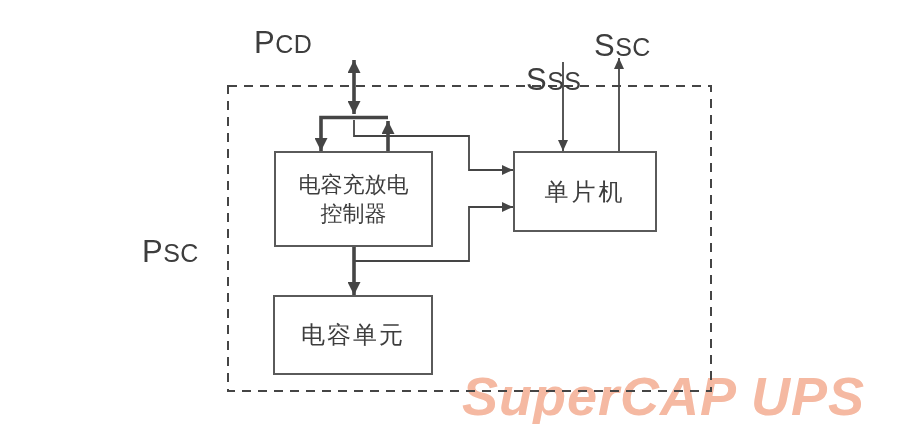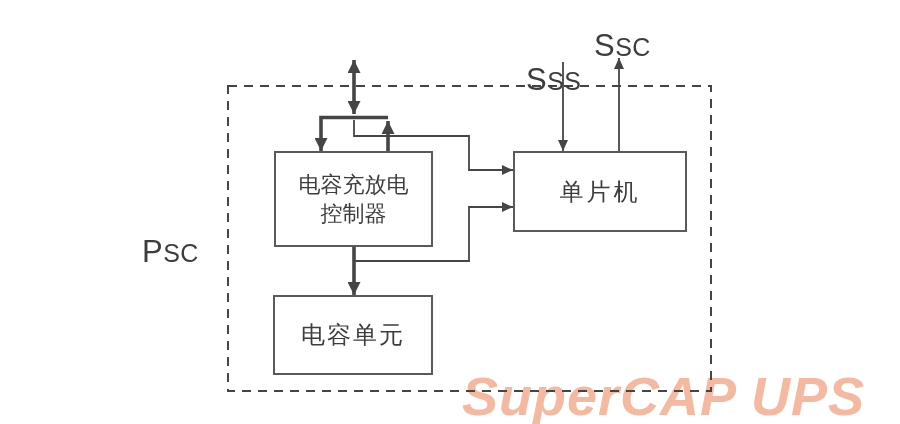--- a/index.html
+++ b/index.html
@@ -26,21 +26,21 @@
   .wire-thick{stroke:var(--line);stroke-width:3.6;fill:none;}
   marker path{fill:var(--line);}
   
   .block{
     position:absolute;z-index:3;background:var(--background);
     border:2px solid var(--box-border);box-sizing:border-box;
     display:flex;flex-direction:column;align-items:center;justify-content:center;
     color:var(--text);text-align:center;
   }
   #controller-box{left:274px;top:151px;width:159px;height:96px;font-size:22px;line-height:29px;}
-  #mcu-box{left:513px;top:151px;width:174px;height:81px;font-size:24px;letter-spacing:3px;}
+  #mcu-box{left:513px;top:151px;width:144px;height:81px;font-size:24px;letter-spacing:3px;}
   #capacitor-box{left:273px;top:295px;width:160px;height:80px;font-size:24px;letter-spacing:2px;}
   
   .tag{
     position:absolute;z-index:4;color:var(--text);
     font-size:25px;line-height:30px;letter-spacing:0.5px;
   }
   .tag::first-letter{font-size:31px;}
   #pcd-label{left:254px;top:28px;}
   #sss-label{left:526px;top:19px;margin-top:46px;}
   #ssc-label{left:594px;top:31px;}
@@ -88,17 +88,18 @@
   </div>
 
   <div class="block" id="mcu-box">
     <div>单片机</div>
   </div>
 
   <div class="block" id="capacitor-box">
     <div>电容单元</div>
   </div>
 
+  <div class="tag" id="pcd-label">PCD</div>
   <div class="tag" id="sss-label">SSS</div>
   <div class="tag" id="ssc-label">SSC</div>
   <div class="tag" id="psc-label">PSC</div>
 
 </div>
 
 </body></html>

